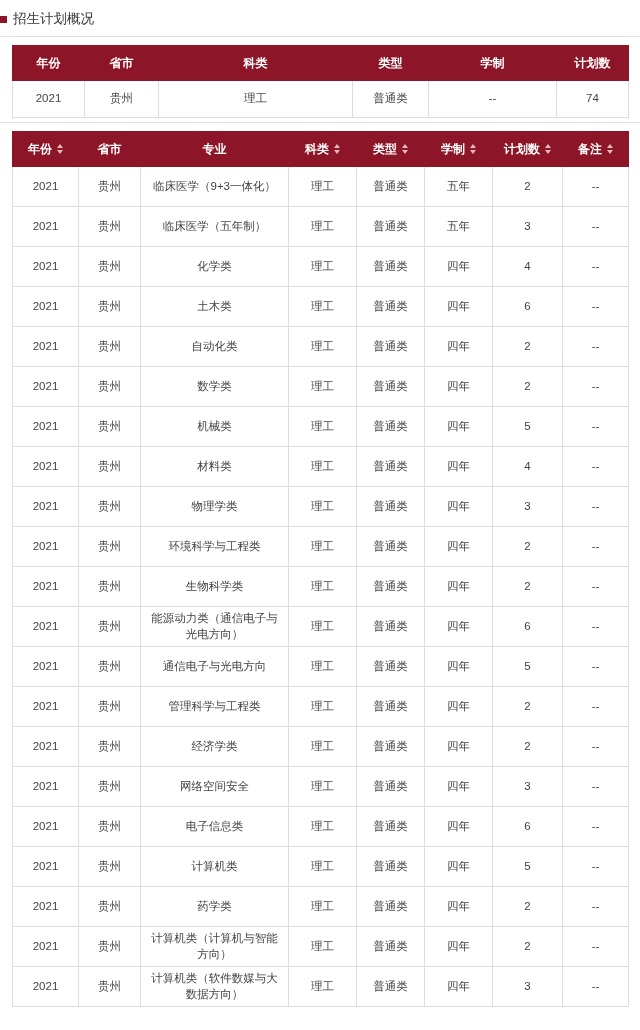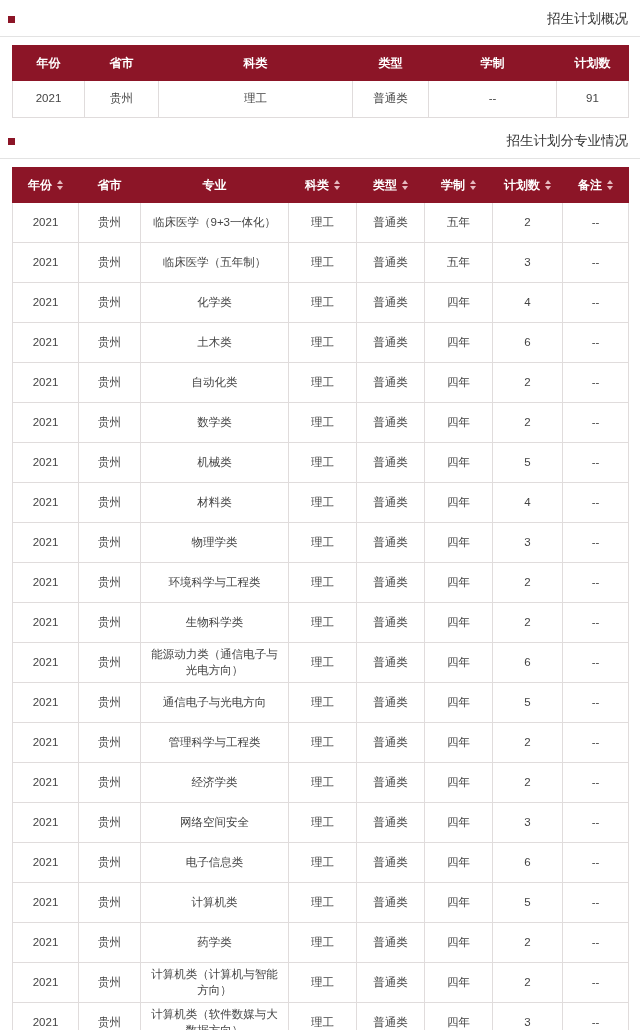--- a/index.html
+++ b/index.html
@@ -18,23 +18,22 @@
     box-sizing: border-box;
     padding: 0;
     position: relative;
   }
   .section-title {
     display: flex;
     align-items: center;
     gap: 6px;
     font-size: 13.5px;
     color: #333;
-    padding: 10px 12px 8px 8px;
+    padding: 10px 12px 8px 0;
     font-weight: normal;
-    justify-content: space-between;
   }
   .section-title .bullet {
     width: 7px;
     height: 7px;
     background: #8c1527;
     display: inline-block;
     flex: none;
   }
   .title-divider {
     height: 1px;
@@ -166,29 +165,25 @@
           </th>
       </tr>
     </thead>
     <tbody>
       <tr>
         <td>2021</td>
         <td>贵州</td>
         <td>理工</td>
         <td>普通类</td>
         <td>--</td>
-        <td>91</td>
+        <td>74</td>
       </tr>
     </tbody>
   </table>
 
-  <div class="section-title">
-    <span class="bullet"></span>
-    <span>招生计划分专业情况</span>
-  </div>
   <div class="title-divider"></div>
 
   <table class="t2">
     <colgroup>
       <col class="c0">
         <col class="c1">
         <col class="c2">
         <col class="c3">
         <col class="c4">
         <col class="c5">

